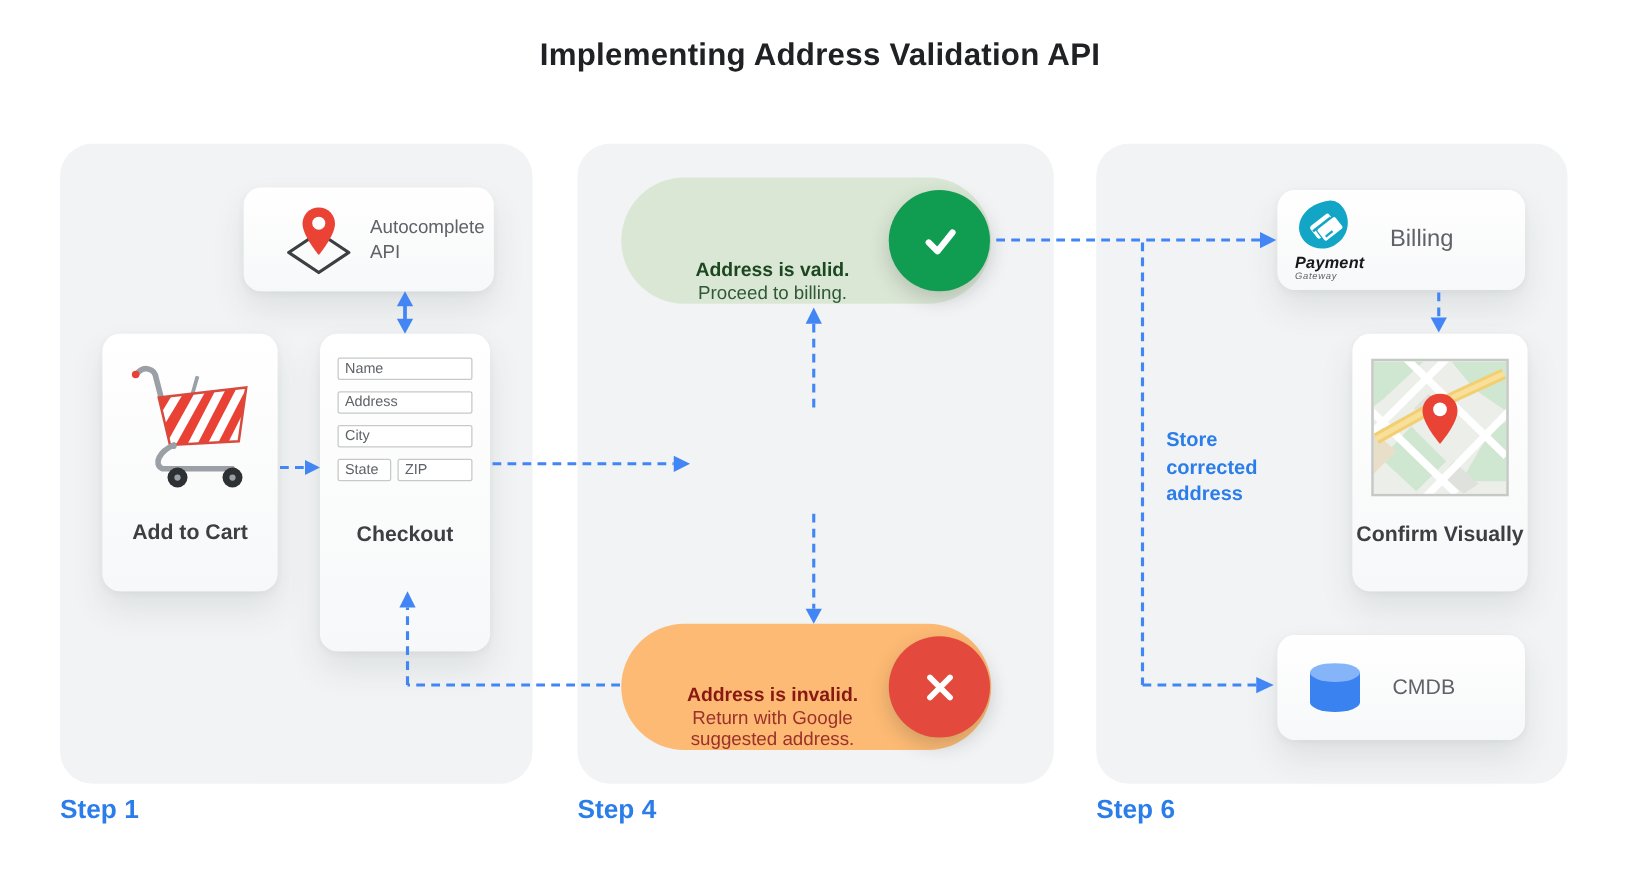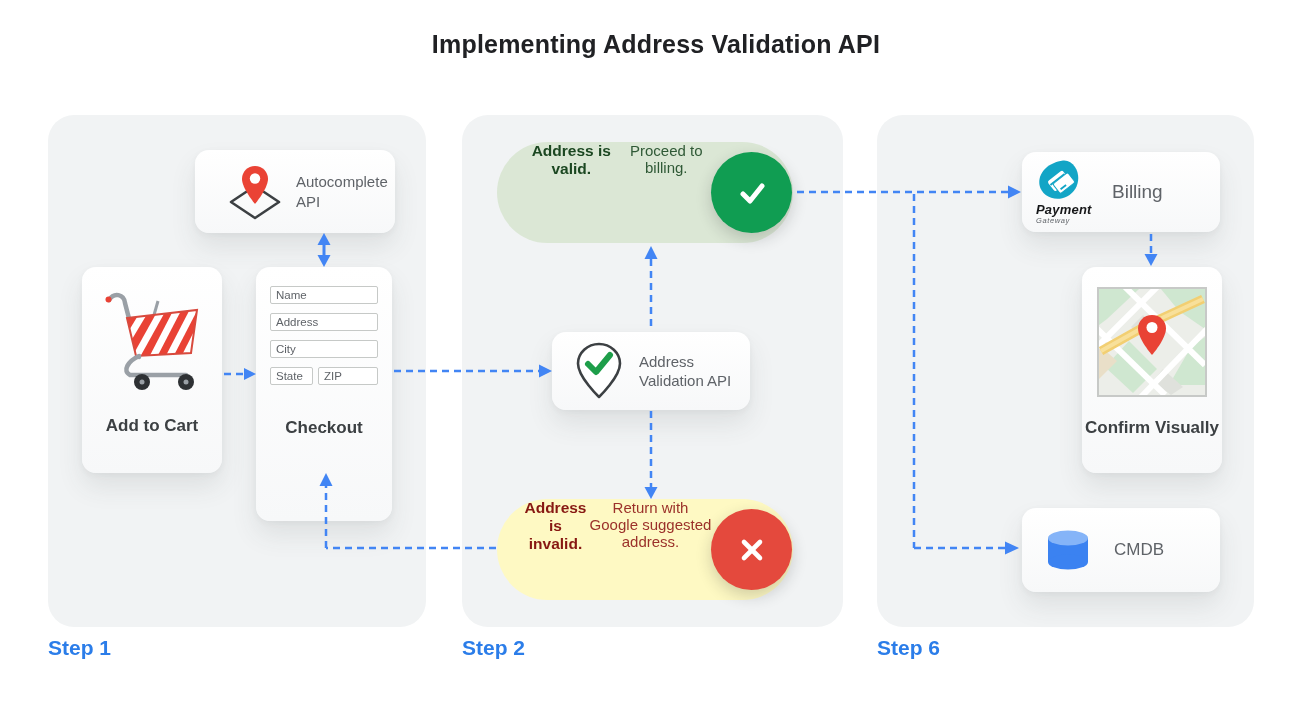--- a/index.html
+++ b/index.html
@@ -47,23 +47,23 @@
     height:18px; line-height:16px; font-size:11.5px; color:#5f6368;
     padding-left:5px; margin-bottom:9px; overflow:hidden;
   }
   .field-row { display:flex; gap:5px; }
   .field-row .field { margin-bottom:0; }
   .f-state { width:43px; } .f-zip { width:60px; }
 
   
   .pill { position:absolute; width:296px; height:101px; border-radius:50.5px; }
   .pill-valid { background:#dbe7d5; }
-  .pill-invalid { background:#fef9c3; }
+  .pill-invalid { background:#fdba74; }
   .pill-text { position:absolute; left:26px; top:0; width:190px; height:100%;
-    display:flex; justify-content:space-between; text-align:center; }
+    display:flex; flex-direction:column; justify-content:flex-end; text-align:center; }
   .pill-title { font-size:15.5px; font-weight:700; }
   .pill-sub { font-size:15px; }
   .pill-valid .pill-title { color:#1b4721; }
   .pill-valid .pill-sub { color:#2f5936; }
   .pill-invalid .pill-title { color:#871812; }
   .pill-invalid .pill-sub { color:#9b312a; }
   .pill-circle {
     position:absolute; left:214px; top:10px; width:81px; height:81px; border-radius:50%;
     display:flex; align-items:center; justify-content:center;
     box-shadow:0 6px 16px rgba(32,33,36,0.20);
@@ -164,46 +164,37 @@
     </div>
     <div class="pill-circle circle-green">
       <span style="display:flex;">
         <svg width="38" height="38" viewBox="0 0 38 38">
           <polyline points="10,20 17,27 29,12" fill="none" stroke="#ffffff" stroke-width="5" stroke-linecap="round" stroke-linejoin="round"></polyline>
         </svg>
       </span>
     </div>
   </div>
 
-  <div class="card card-row" style="left:552px; top:332px; width:198px; height:78px; padding-left:22px; gap:15px;">
-    <span style="flex:0 0 auto; display:flex;">
-      <svg width="50" height="58" viewBox="0 0 50 58">
-        <path d="M25 2 C36.5 2 46 11 46 21.5 C46 35 25 55 25 55 C25 55 4 35 4 21.5 C4 11 13.5 2 25 2 Z" fill="#ffffff" stroke="#3c4043" stroke-width="2.6" stroke-linejoin="round"></path>
-        <polyline points="14,22 22,30 36,13" fill="none" stroke="#1e9e4a" stroke-width="6" stroke-linecap="round" stroke-linejoin="round"></polyline>
-      </svg>
-    </span>
-    <span class="muted-label" style="width:105px;">Address Validation API</span>
-  </div>
 
   <div class="pill pill-invalid" style="left:497px; top:499px;">
     <div class="pill-text">
       <div class="pill-title">Address is invalid.</div>
       <div class="pill-sub">Return with Google suggested address.</div>
     </div>
     <div class="pill-circle circle-red">
       <span style="display:flex;">
         <svg width="34" height="34" viewBox="0 0 34 34">
           <line x1="9" y1="9" x2="25" y2="25" stroke="#ffffff" stroke-width="4.6" stroke-linecap="round"></line>
           <line x1="25" y1="9" x2="9" y2="25" stroke="#ffffff" stroke-width="4.6" stroke-linecap="round"></line>
         </svg>
       </span>
     </div>
   </div>
 
-  <div class="step-label" style="left:462px;">Step 2</div>
+  <div class="step-label" style="left:462px;">Step 4</div>
 
   <div class="card card-row" style="left:1022px; top:152px; width:198px; height:80px; padding-left:14px; gap:10px;">
     <span class="pg-logo">
       <svg width="46" height="42" viewBox="0 0 46 42">
         <path d="M27 1.5 C12 3.5 1.5 14 3.5 26 C5.5 37 19 43.5 31 37.5 C42 32 45.5 18 39 8 C36 3.5 32 1 27 1.5 Z" fill="#12a5c6"></path>
         <g transform="rotate(-38 23 20)">
           <rect x="12" y="15" width="19" height="12.5" rx="2" fill="#ffffff"></rect>
           <line x1="12.5" y1="19.5" x2="30.5" y2="19.5" stroke="#12a5c6" stroke-width="2"></line>
         </g>
         <g transform="rotate(-38 27 22) translate(5,3)">
@@ -249,20 +240,21 @@
         <polyline points="2,62 52,34 104,10" fill="none" stroke="#f8e09a" stroke-width="4" stroke-linejoin="round"></polyline>
         <g>
           <path d="M53 26 C45 26 39 32 39 39.5 C39 50 53 66 53 66 C53 66 67 50 67 39.5 C67 32 61 26 53 26 Z" fill="#e94335"></path>
           <circle cx="53" cy="38.5" r="5.5" fill="#ffffff"></circle>
         </g>
       </svg>
     </div>
     <div class="card-caption" style="top:150px;">Confirm Visually</div>
   </div>
 
+  <div class="store-note">Store corrected address</div>
 
   <div class="step-label" style="left:877px;">Step 6</div>
 
   <svg class="arrow-layer">
     <g stroke="#4285f4" stroke-width="2.5" fill="#4285f4" stroke-dasharray="7 5">
 
       <g>
         <line x1="224" y1="374" x2="244" y2="374"></line>
         <polygon points="244,368 256,374 244,380" stroke="none"></polygon>
       </g>

